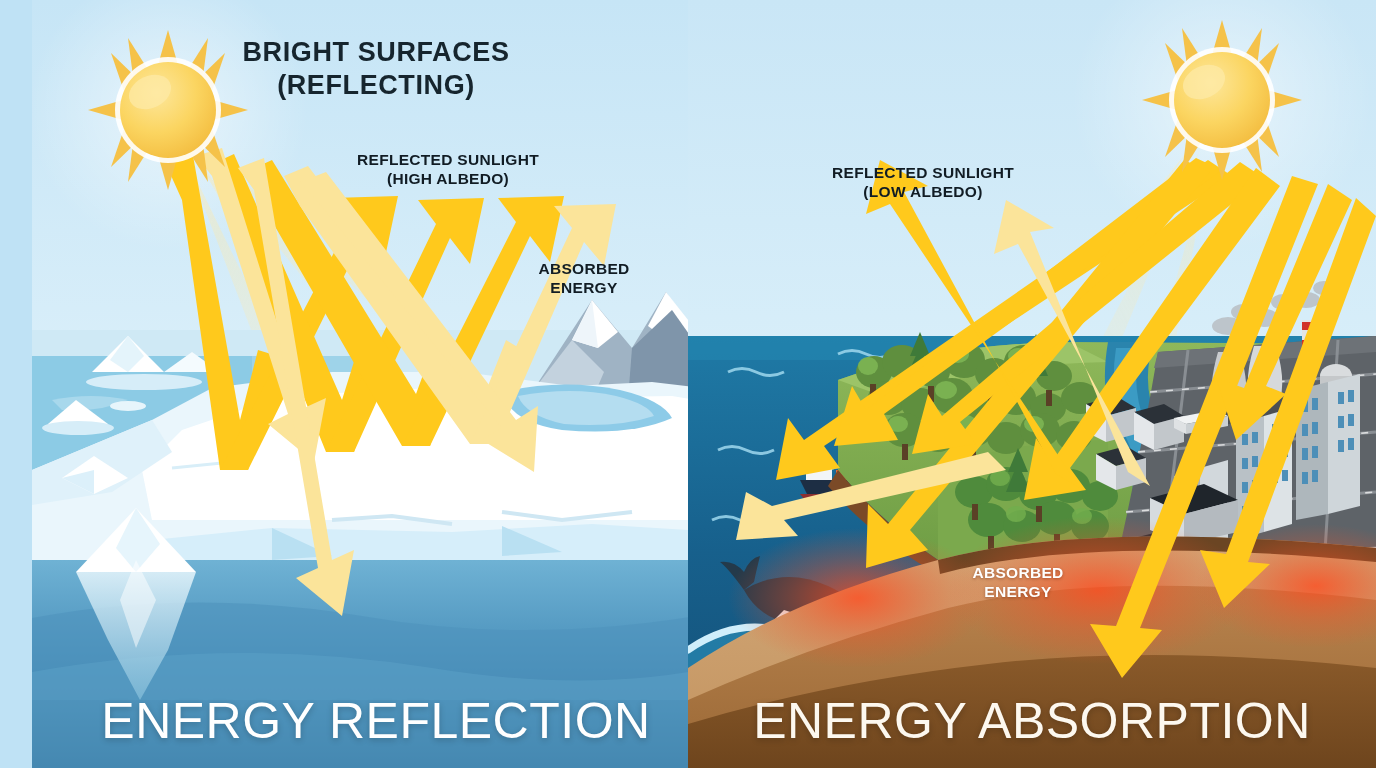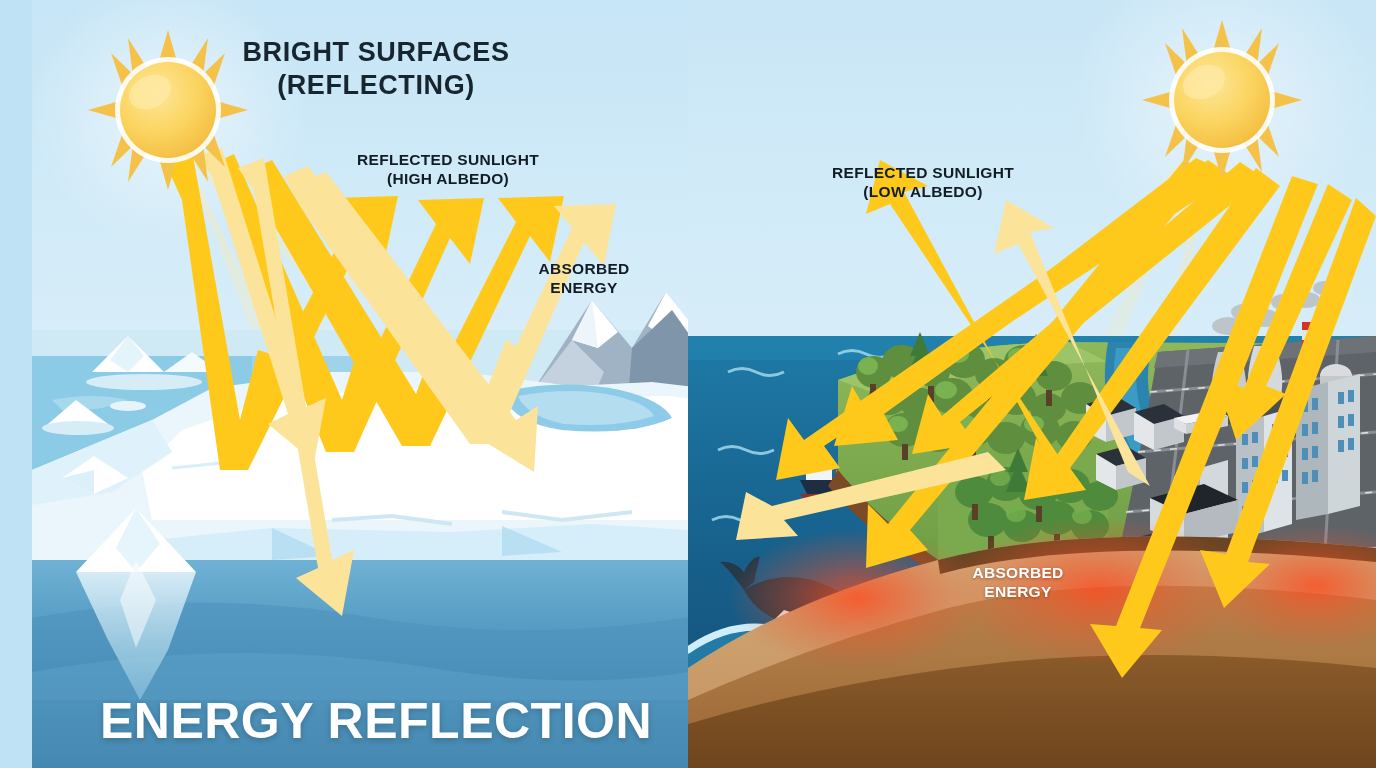--- a/index.html
+++ b/index.html
@@ -22,21 +22,21 @@
     font-size:27px; font-weight:700; color:#16252e;
     letter-spacing:.6px; line-height:1.22;
   }
   .callout {
     font-size:15.5px; font-weight:700; color:#111c24; letter-spacing:.3px;
     line-height:1.25;
   }
   .callout.white { color:#ffffff; text-shadow:0 1px 3px rgba(90,30,10,.45); }
   .bigtitle {
     position:absolute; width:100%; text-align:center;
-    font-size:50px; font-weight:700; letter-spacing:.5px;
+    font-size:50px; font-weight:400; letter-spacing:.5px;
     color:#ffffff; text-shadow:0 2px 6px rgba(0,0,0,.22);
   }
   .bigtitle.cream { color:#fdf8ef; }
 </style>
 </head>
 <body>
 
 <div id="stage">
 
   <div class="panel" id="panel-left">
@@ -574,15 +574,16 @@
         <circle cx="534" cy="100" r="53" fill="#ffffff" opacity="0.9"></circle>
         <circle cx="534" cy="100" r="48" fill="url(#Rsunbody)"></circle>
         <ellipse cx="516" cy="82" rx="22" ry="16" fill="#fdeaa6" opacity="0.75" transform="rotate(-25 516 82)"></ellipse>
       </g>
     </svg>
 
     <div class="lbl callout" style="left:80px; top:163px; width:310px;">REFLECTED SUNLIGHT
 (LOW ALBEDO)</div>
     <div class="lbl callout white" style="left:240px; top:563px; width:180px;">ABSORBED
 ENERGY</div>
+    <div class="bigtitle cream" style="top:692px;">ENERGY ABSORPTION</div>
   </div>
 
 </div>
 
 </body></html>

